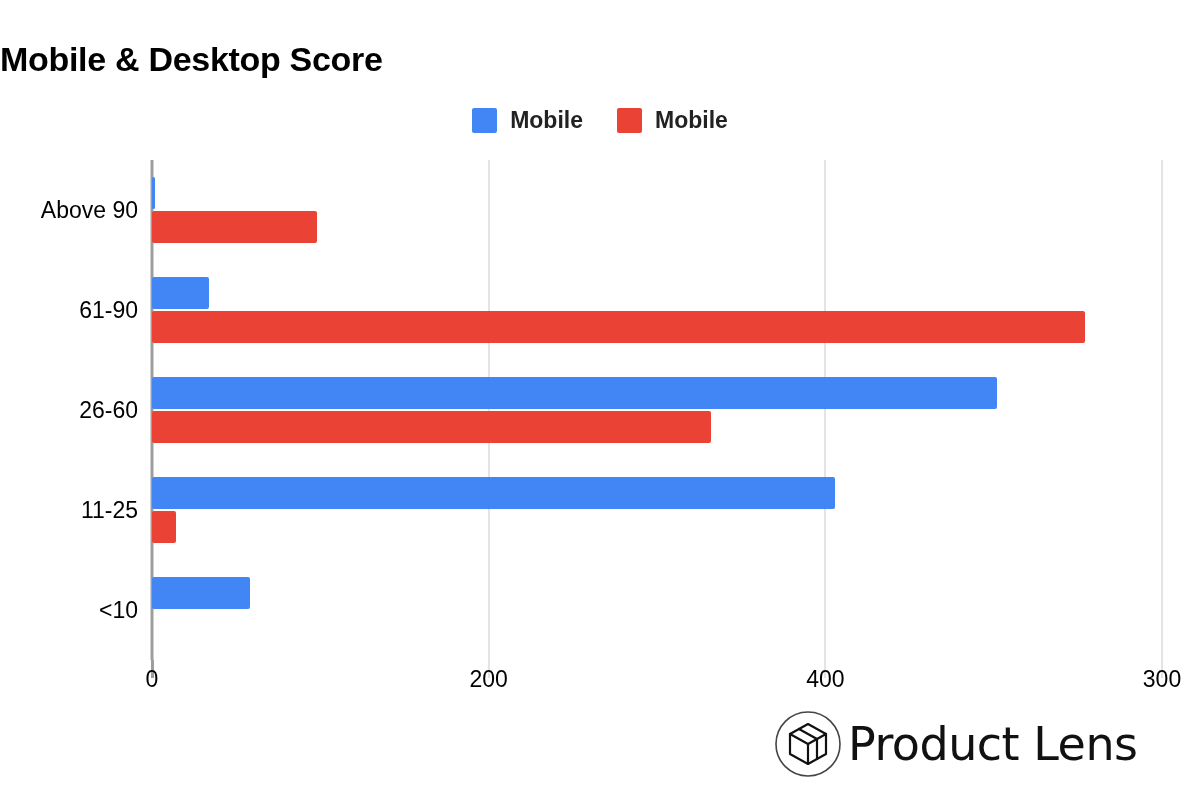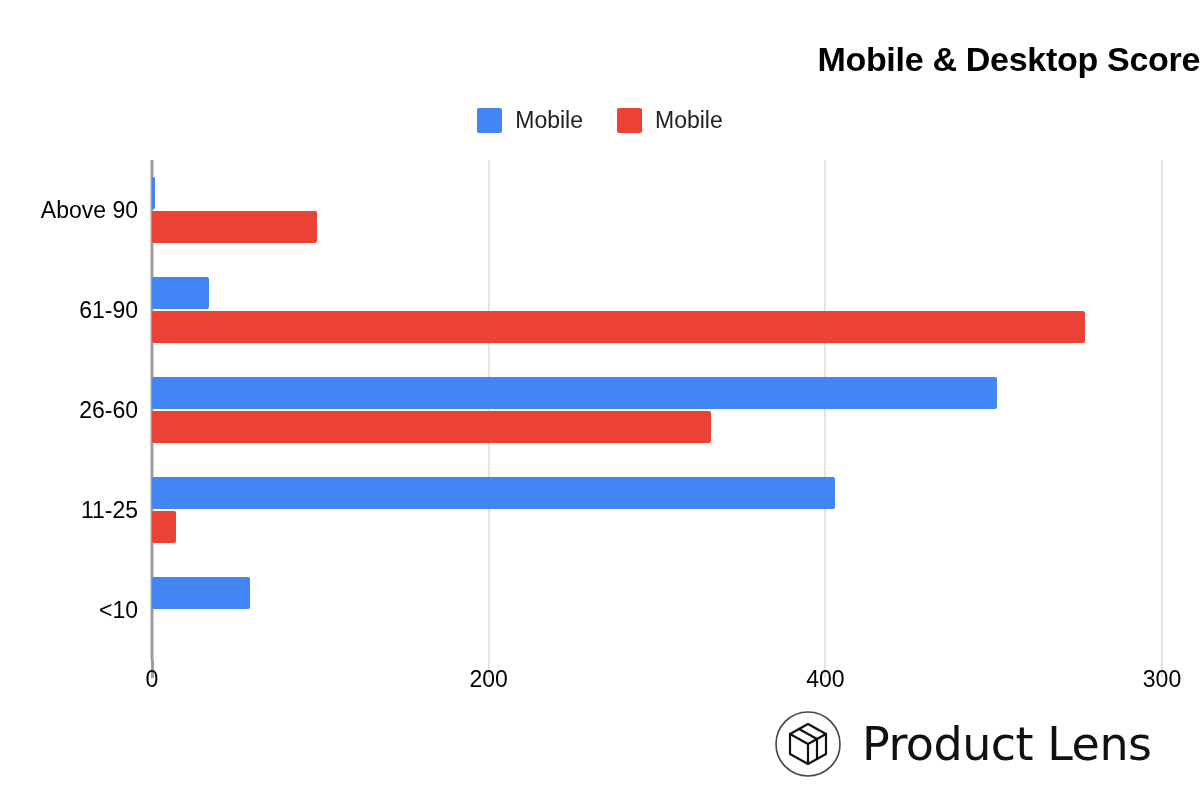--- a/index.html
+++ b/index.html
@@ -22,37 +22,38 @@
     width: 1200px;
     height: 800px;
   }
 
   
   .chart-title {
     position: absolute;
     left: 0;
     top: 40px;
     width: 1200px;
-    text-align: right;
+    text-align: left;
     font-size: 34px;
     font-weight: bold;
     color: #000000;
     letter-spacing: -0.3px;
   }
 
   
   .legend {
     position: absolute;
     left: 0;
     top: 108px;
     width: 1200px;
     display: flex;
     justify-content: center;
     align-items: center;
     gap: 34px;
+    font-weight: bold;
   }
   .legend-item {
     display: flex;
     align-items: center;
     gap: 13px;
   }
   .legend-swatch {
     width: 25px;
     height: 25px;
     border-radius: 2px;
@@ -137,21 +138,21 @@
     line-height: 1;
   }
 
   
   .logo {
     position: absolute;
     left: 772px;
     top: 708px;
     display: flex;
     align-items: center;
-    gap: 18px;
+    gap: 4px;
   }
   .logo-mark {
     width: 72px;
     height: 72px;
     display: block;
   }
   .logo-text {
     font-size: 46px;
     color: #111111;
     letter-spacing: -0.5px;

